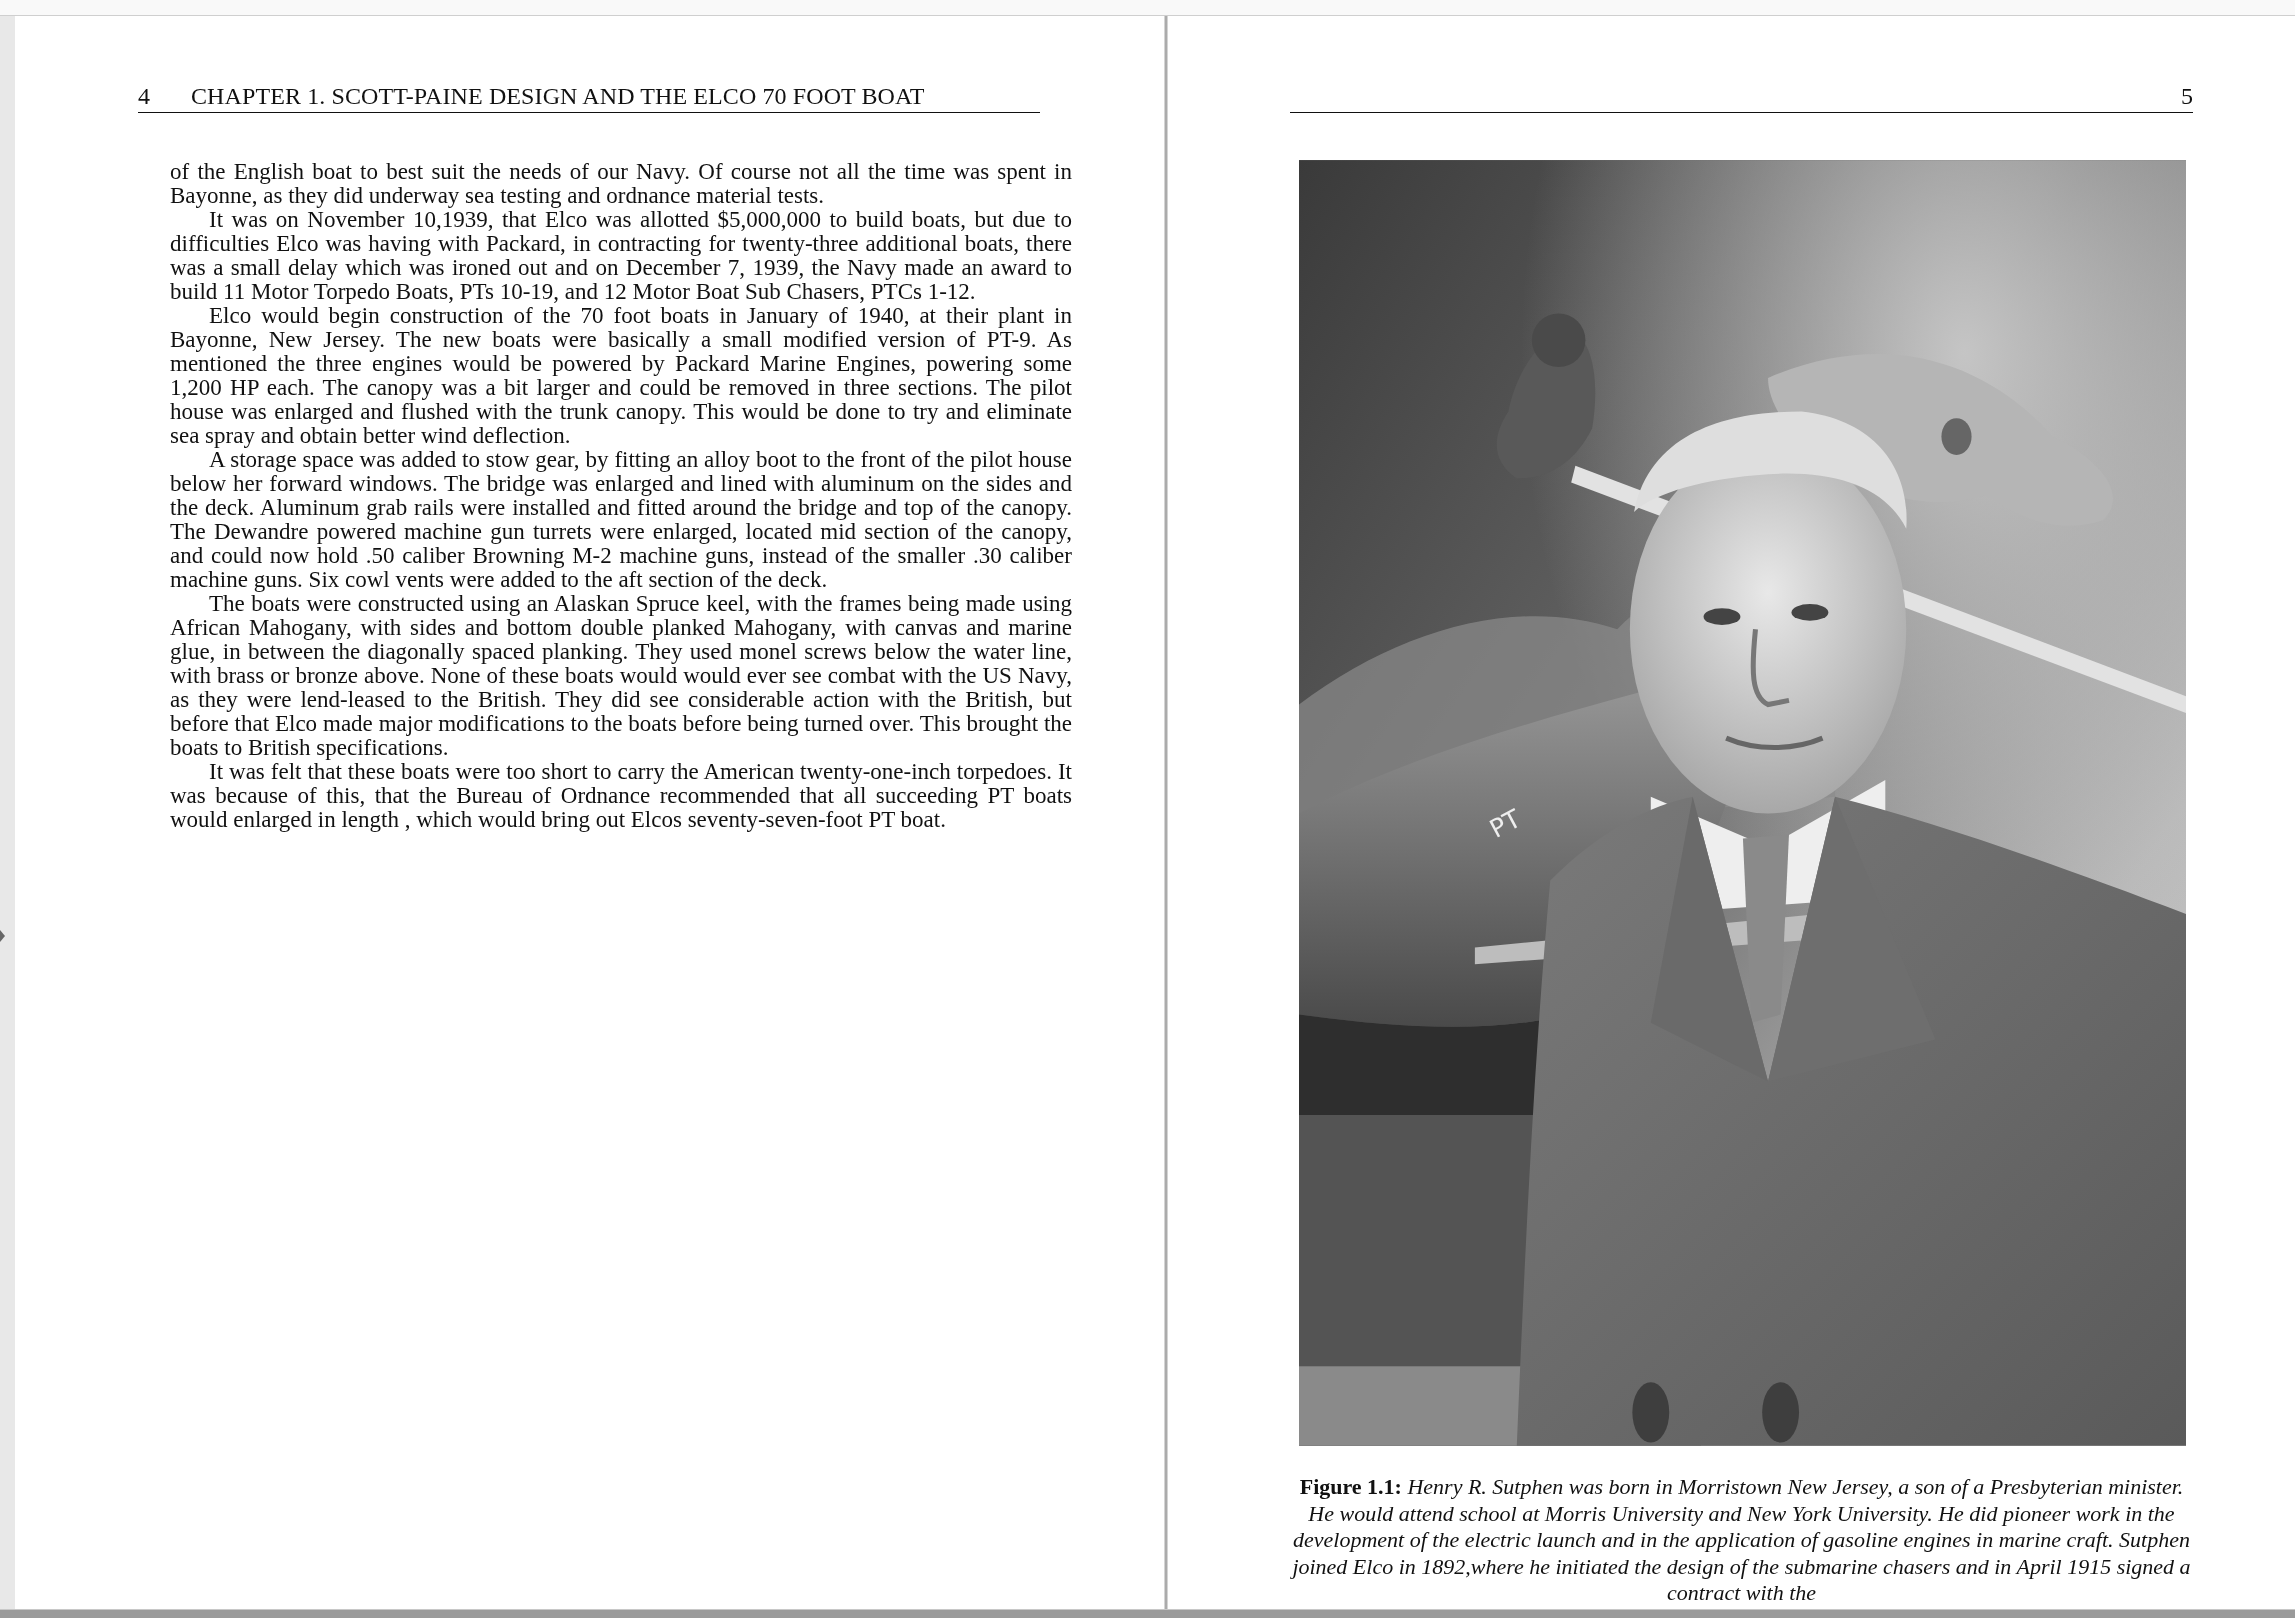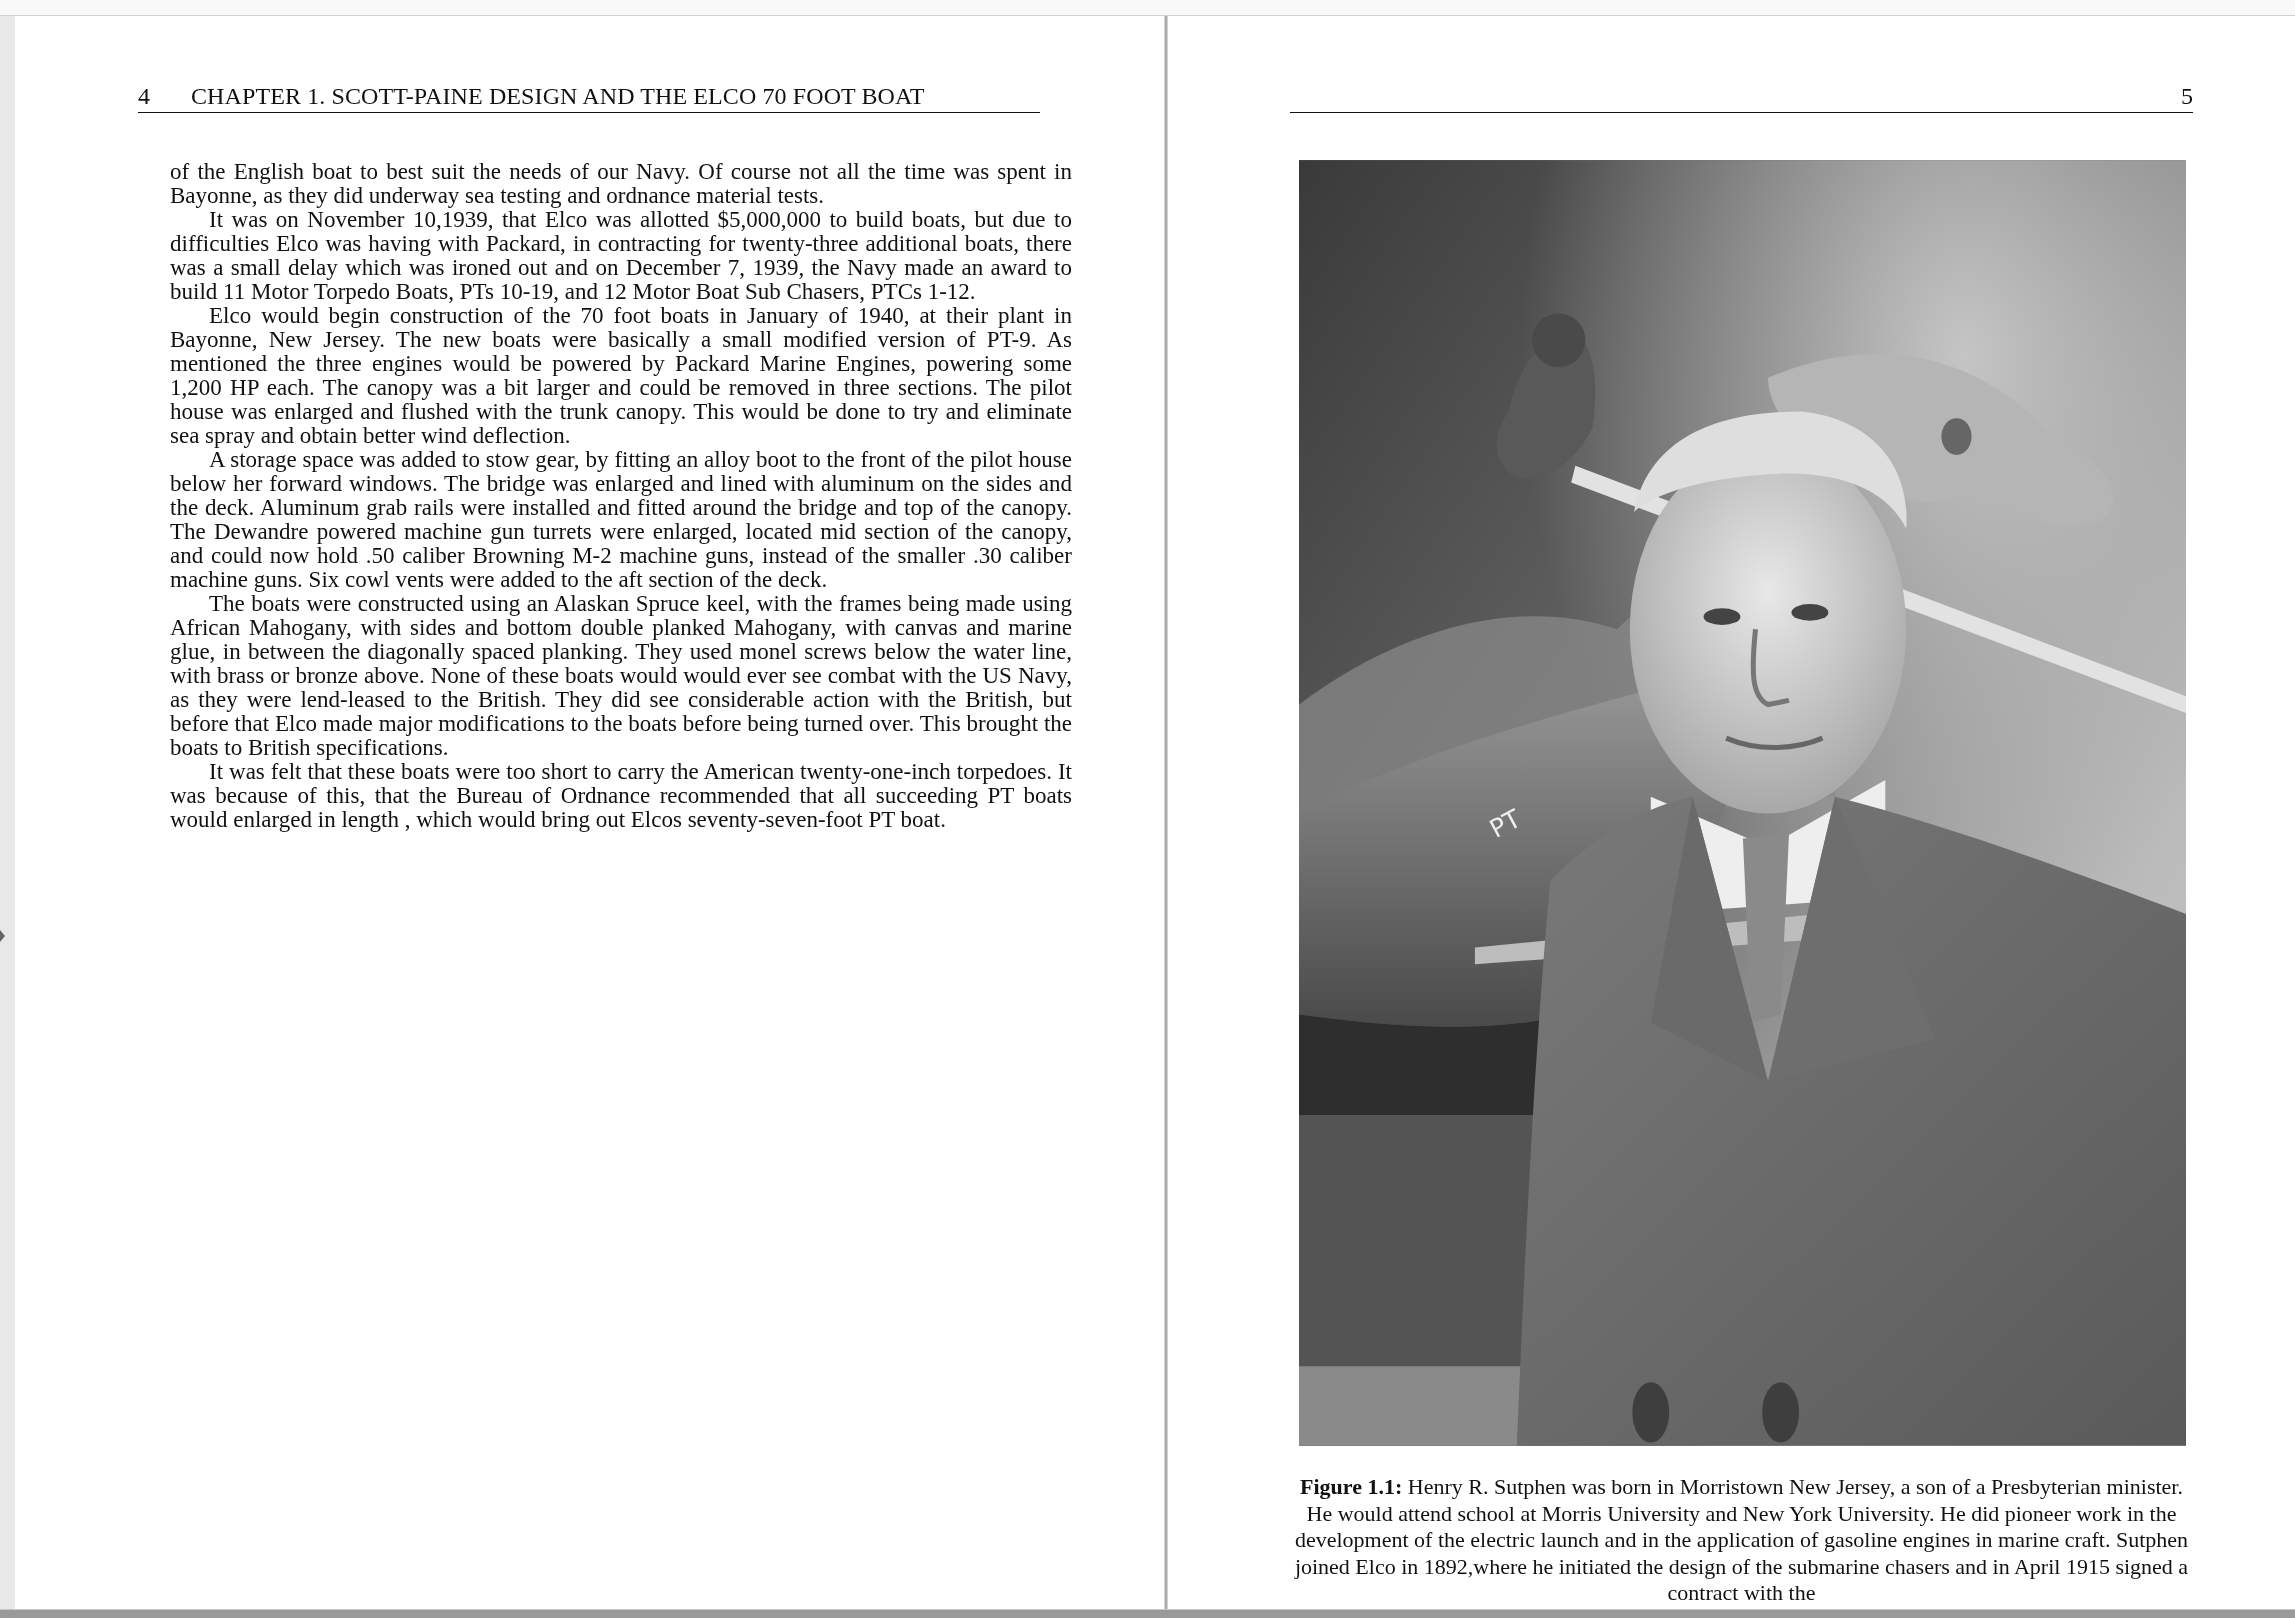--- a/index.html
+++ b/index.html
@@ -63,21 +63,21 @@
     #figure-photo {
       position: absolute; left: 131px; top: 144px; width: 887px; height: 1286px;
       overflow: hidden; background: #777;
     }
     #figure-photo svg { display: block; }
     #figure-caption {
       position: absolute; left: 122px; top: 1458px; width: 903px;
       font-size: 22px; line-height: 26.5px; text-align: center;
     }
     #figure-caption .label { font-weight: bold; font-style: normal; text-align: right; }
-    #figure-caption .text { }
+    #figure-caption .text { font-style: italic; }
   </style>
 </head>
 <body>
 
 <div id="viewer">
   <div id="topbar"></div>
   <div id="left-gutter">
   </div>
   <div id="sidebar-toggle"></div>
 

